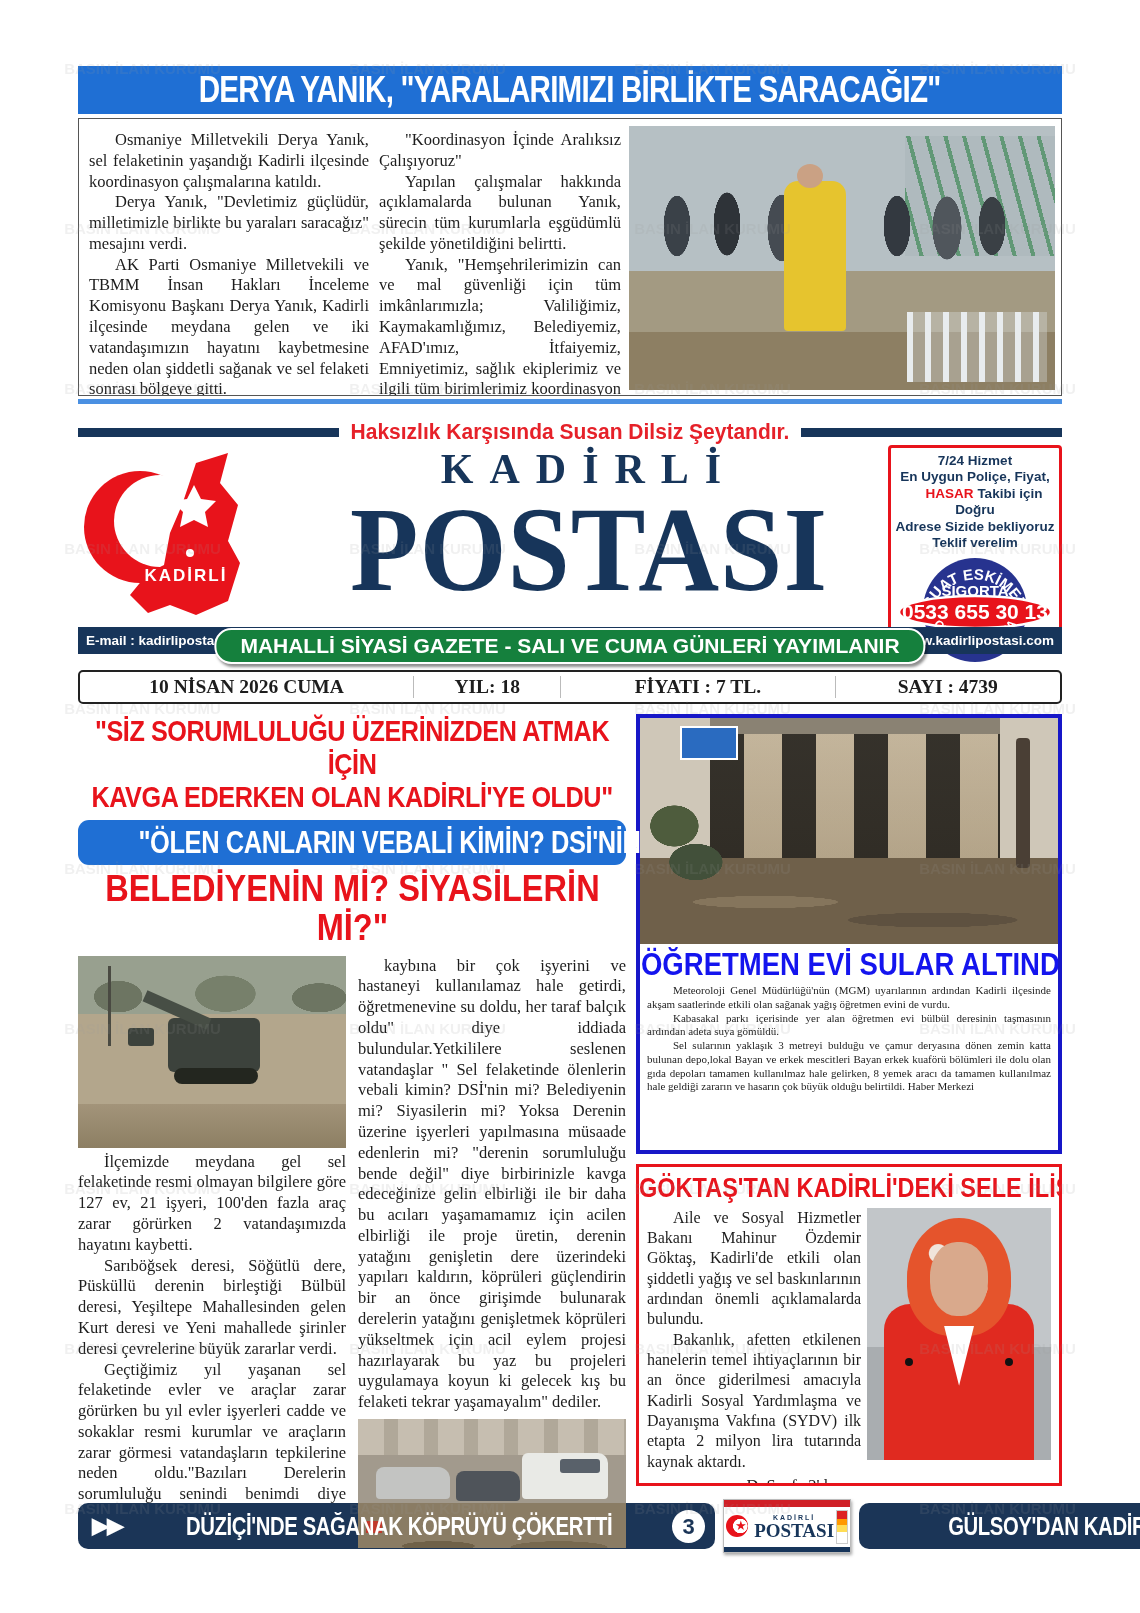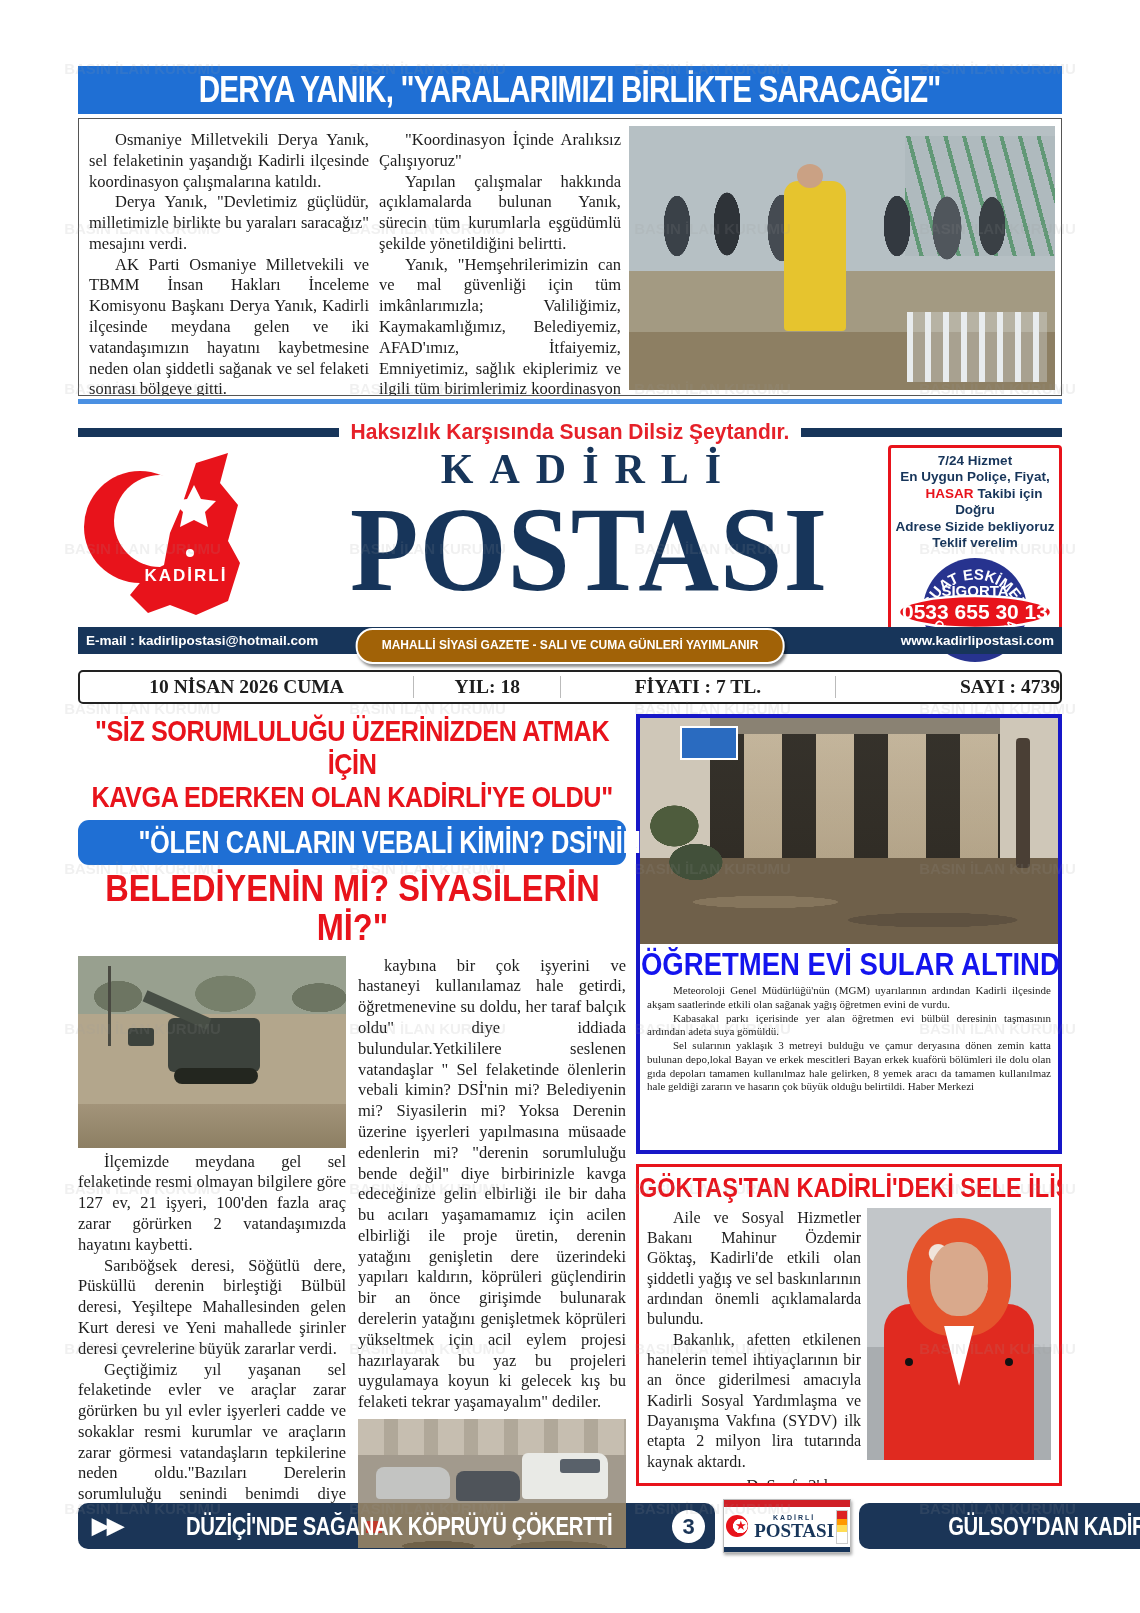--- a/index.html
+++ b/index.html
@@ -46,30 +46,30 @@
            padding:5px 3px 2px; text-align:center; height:204px; }
   .adbox .l { font-family:"Liberation Sans",sans-serif; font-weight:bold; color:#17355a;
            font-size:13.5px; line-height:1.22; }
   .adbox .l b { color:#e8131b;margin-left:18px; }
 
   
   .ebar { position:relative; background:#17355a; height:27px; display:flex; justify-content:space-between;
           align-items:center; font-family:"Liberation Sans",sans-serif; color:#fff; font-weight:bold; }
   .ebar .e { font-size:13.5px; padding-left:8px; }
   .ebar .w { font-size:13.5px; padding-right:8px; }
-  .ebar .pill { position:absolute; left:50%; top:1px; transform:translateX(-50%); background:#a16207;
+  .ebar .pill { position:absolute; left:50%; top:1px; transform:translateX(-50%); background:#15803d;
           border:2px solid #fff; box-shadow:2px 3px 3px rgba(0,0,0,.45); border-radius:17px;
-          height:36px; line-height:31px; padding:0 24px; font-size:12px; white-space:nowrap; z-index:5; }
+          height:36px; line-height:31px; padding:0 24px; font-size:21px; white-space:nowrap; z-index:5; }
 
   
   .daterow { margin-top:16px; border:2px solid #222; border-radius:5px; height:34px; display:flex;
           align-items:center; font-weight:bold; font-size:19.5px; }
   .daterow div { text-align:center; }
   .daterow .d1 { width:34%; } .daterow .d2 { width:15%; border-left:1px solid #bbb; }
-  .daterow .d3 { width:28%; border-left:1px solid #bbb; } .daterow .d4 { width:23%; border-left:1px solid #bbb;text-align:right; }
+  .daterow .d3 { width:28%; border-left:1px solid #bbb; } .daterow .d4 { width:23%; border-left:1px solid #bbb; }
 
   
   .main { margin-top:10px; display:flex; gap:10px; height:772px; }
   .main-left { width:548px; }
   .red-h1 { color:#e8131b; font-family:"Liberation Sans",sans-serif; font-weight:bold;
             font-size:30px; text-align:center; line-height:1.1; transform:scaleX(.84);
             width:119%; margin-left:-9.5%; letter-spacing:-.5px; }
   .blue-pill { margin:7px auto 5px; background:#1f6fd4; border-radius:11px; height:45px; text-align:center; }
   .blue-pill .t { display:inline-block; color:#fff; font-family:"Liberation Sans",sans-serif; font-weight:bold;
             font-size:31px; line-height:45px; white-space:nowrap; transform:scaleX(.82); letter-spacing:-.5px; }

